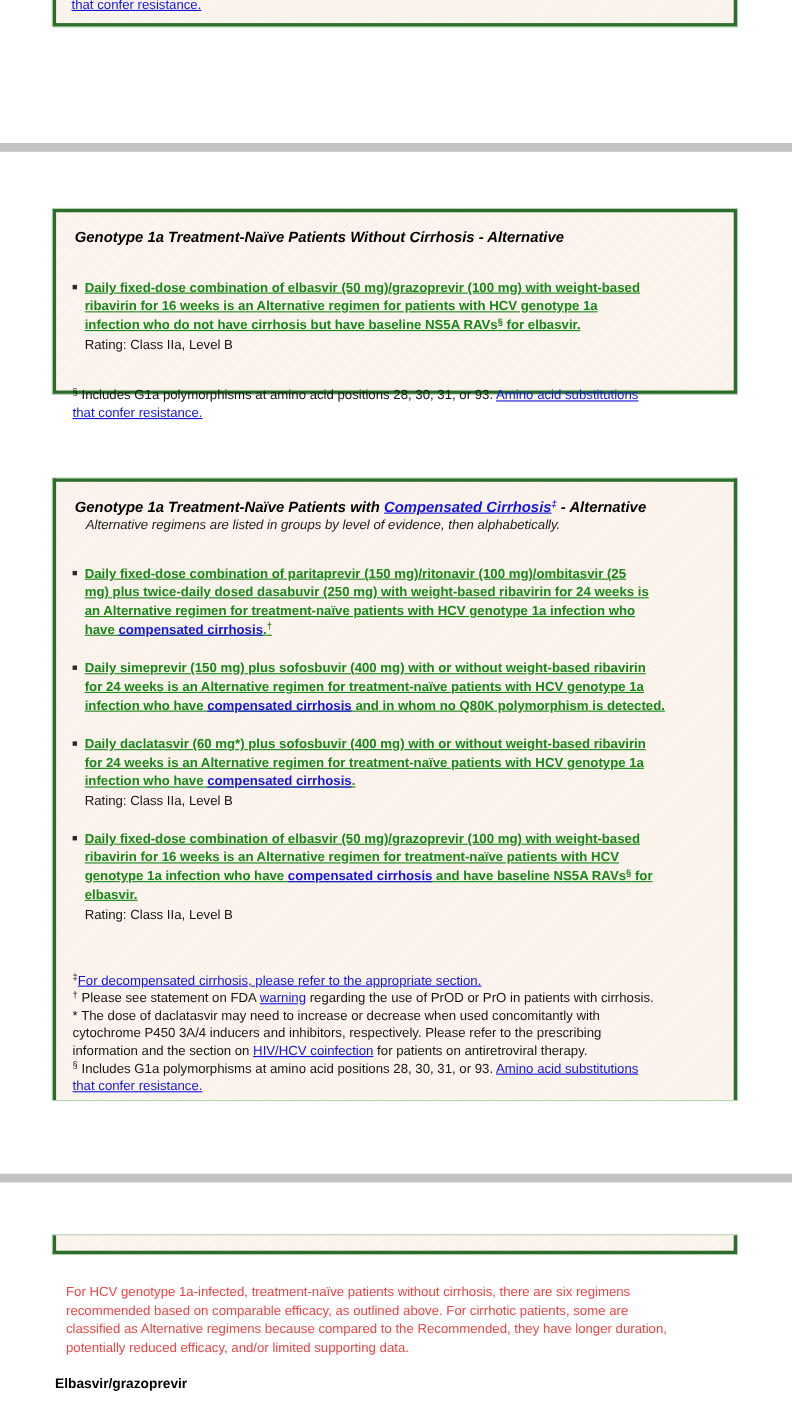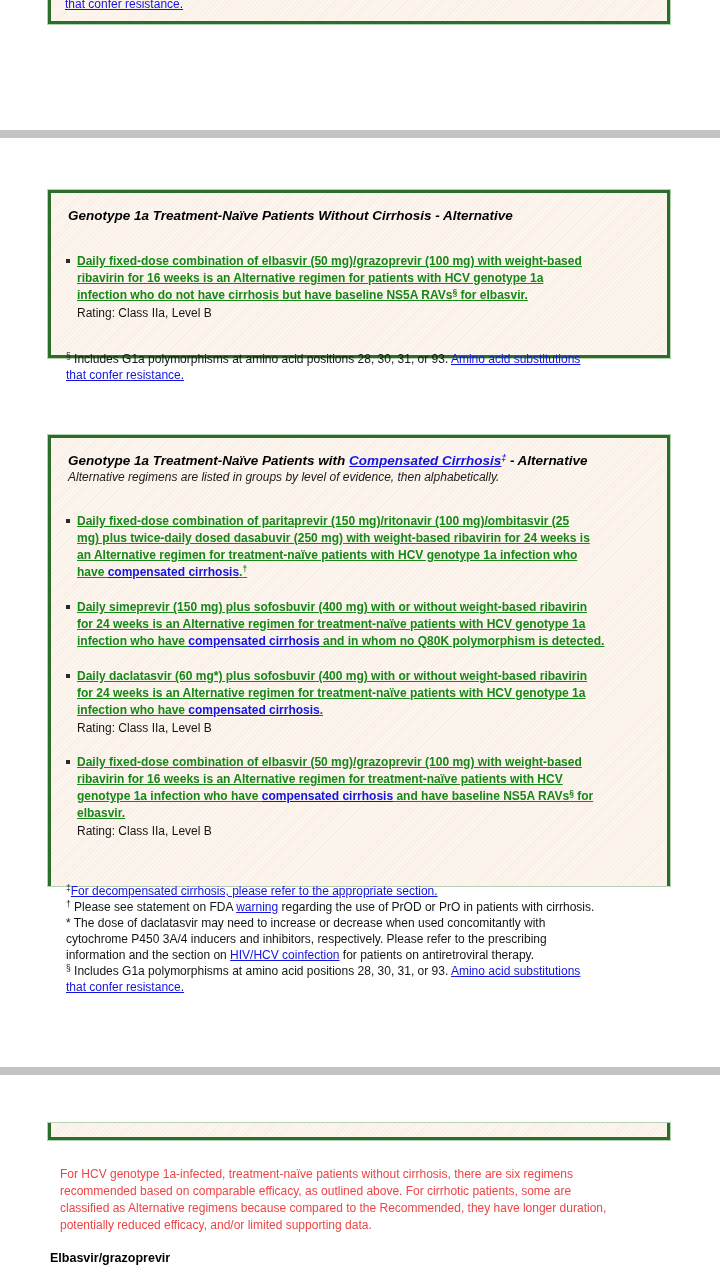--- a/index.html
+++ b/index.html
@@ -22,21 +22,21 @@
     background-image:repeating-linear-gradient(135deg, rgba(214,186,164,0.13) 0px, rgba(214,186,164,0.13) 1px, transparent 1px, transparent 3px);
     border:3px solid var(--border-green);
     box-shadow:0 0 0 1px var(--outer-green);
     padding:12px 15px;
   }
   .box-title{
     font-size:13.5px;font-weight:bold;font-style:italic;color:#000;
     line-height:18px;margin:2px 0 0 2px;white-space:pre-line;
   }
   .box-subtitle{
-    font-size:12px;font-style:italic;color:#1a1a1a;line-height:15px;margin:0 0 0 2px;
+    font-size:12px;font-style:italic;color:#1a1a1a;line-height:15px;margin:0 0 0 12px;
   }
   .bullets{margin-top:28px;}
   .bullet{display:flex;margin-bottom:18px;}
   .bullet:last-child{margin-bottom:0;}
   .marker{flex:0 0 11px;}
   .marker::before{content:"";display:block;width:4px;height:4px;background:#2a2a2a;margin-top:6px;}
   .bullet-body{flex:1;}
   .bullet-text{
     font-size:12px;font-weight:bold;color:var(--green);
     line-height:17px;white-space:pre-line;text-decoration:underline;
@@ -49,21 +49,21 @@
   .pk-sup,.pk-supl{font-size:8.5px;position:relative;top:-4.5px;line-height:0;}
   .pk-supl{color:var(--link);cursor:pointer;}
   .divider{position:absolute;left:0;width:720px;height:8px;background:var(--divider);}
   .top-box{top:-62px;height:86px;}
   .top-box .clipped-link{
     position:absolute;left:14px;bottom:10px;font-size:12px;
     color:var(--link);text-decoration:underline;cursor:pointer;
   }
   .box1{top:190px;height:168px;}
   .box1 .footnotes{margin-top:30px;}
-  .box2{top:435px;height:451px;border-bottom:none;}
+  .box2{top:435px;height:565px;border-bottom:none;}
   .partial-box{top:1123px;height:17px;border-top:none;padding:0;}
   .divider-1{top:130px;}
   .divider-2{top:1067px;}
   .bottom-paragraph{
     position:absolute;left:60px;top:1166px;width:615px;
     font-size:12px;line-height:17px;color:#ef4444;white-space:pre-line;
   }
   .bottom-heading{
     position:absolute;left:50px;top:1251px;
     font-size:12.5px;font-weight:bold;color:#000;

